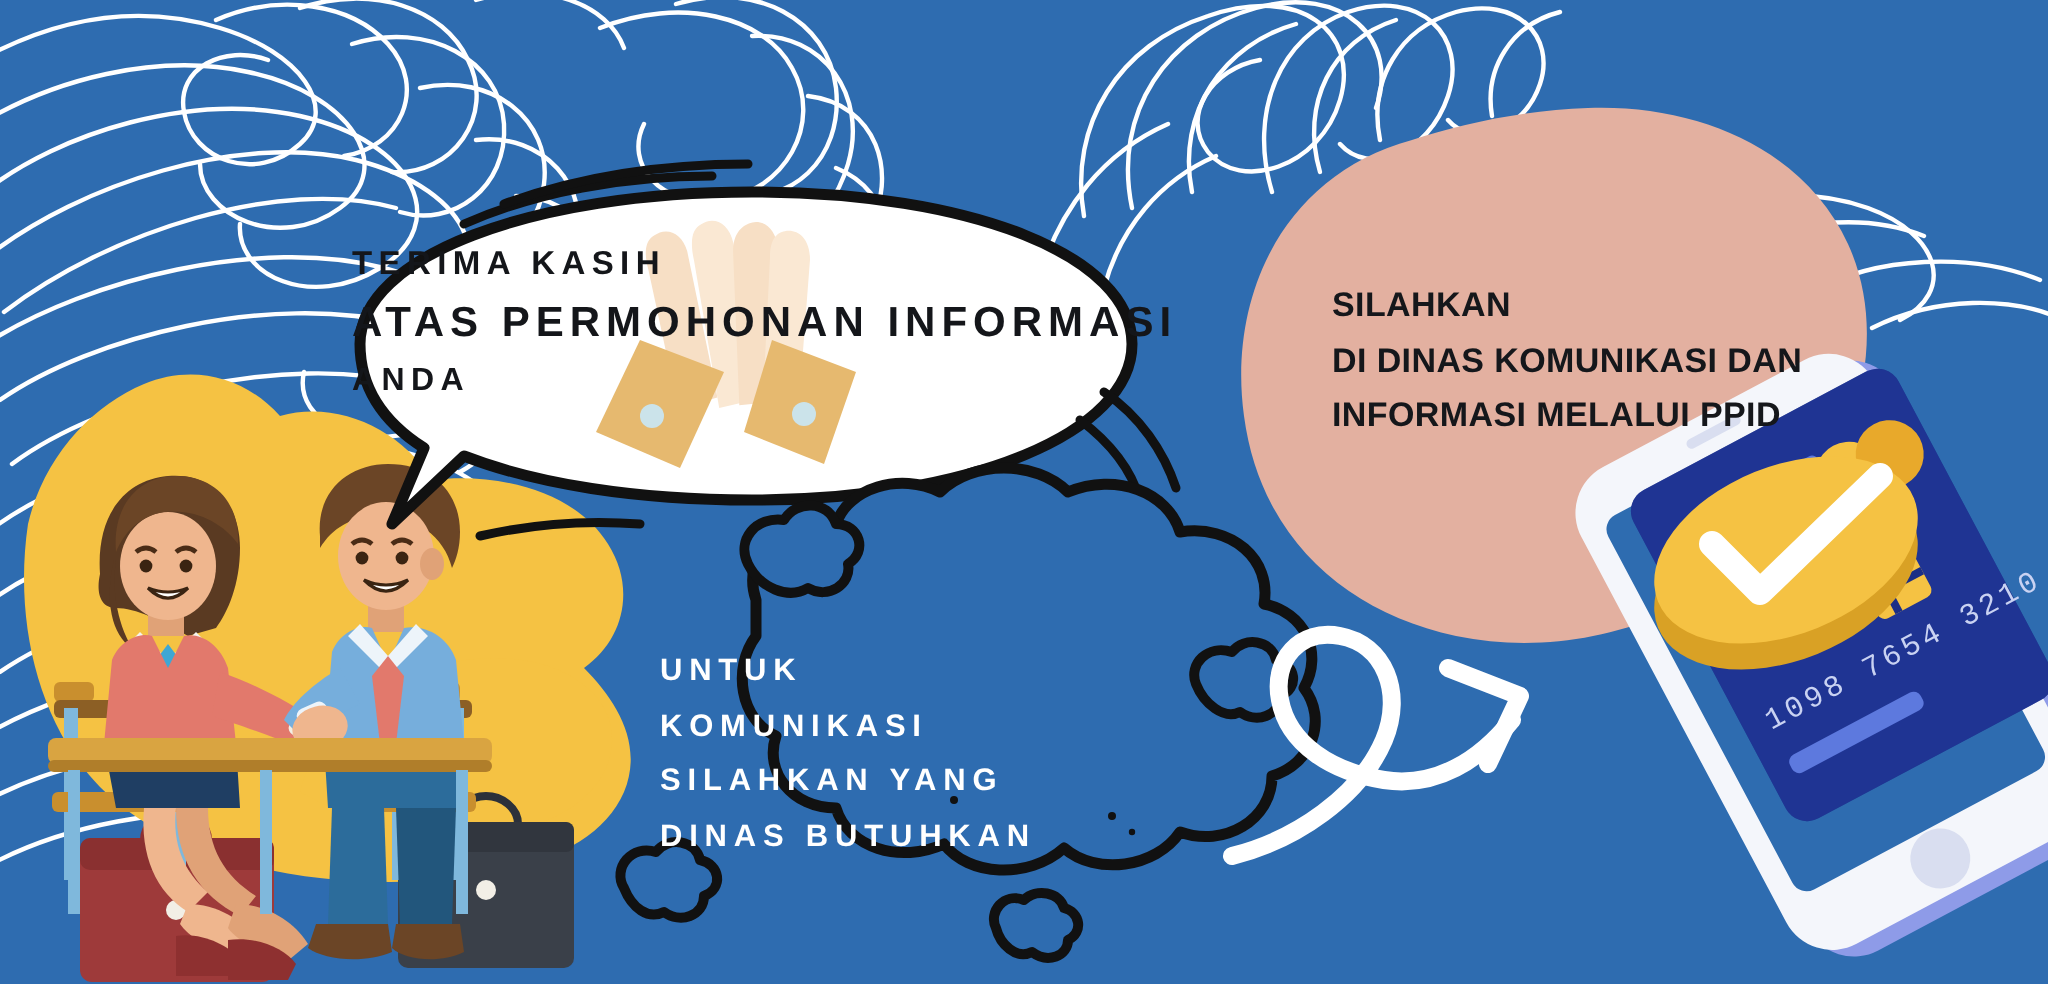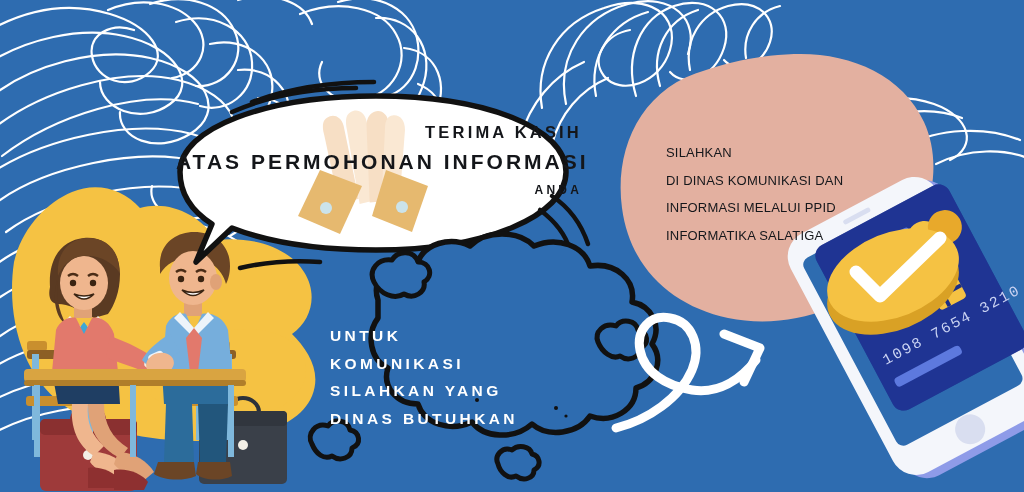--- a/index.html
+++ b/index.html
@@ -10,33 +10,33 @@
     position:relative;
   }
   #stage { position:absolute; inset:0; width:1024px; height:492px; overflow:hidden; }
   .layer { position:absolute; inset:0; width:1024px; height:492px; }
 
   
   .bubble-text {
     position:absolute;
     left:176px; top:118px;
     width:406px;
-    text-align:right;
+    text-align:left;
     color:#14161A;
     font-weight:bold;
     font-size:17px;
     letter-spacing:3.1px;
     line-height:29px;
     z-index:40;
     pointer-events:none;
   }
   .bubble-text .ln { display:block; white-space:nowrap; }
   .bubble-text .ln.l1 { font-size:16.5px; letter-spacing:3.2px; }
   .bubble-text .ln.l2 { font-size:21px; letter-spacing:3.0px; }
-  .bubble-text .ln.l3 { font-size:12px; letter-spacing:3.2px; }
+  .bubble-text .ln.l3 { font-size:16px; letter-spacing:3.2px; }
 
   
   .cloud-text {
     position:absolute;
     left:330px; top:322px;
     width:262px;
     text-align:left;
     color:#FFFFFF;
     font-weight:bold;
     font-size:15.5px;
@@ -46,22 +46,22 @@
     pointer-events:none;
   }
   .cloud-text .ln { display:block; white-space:nowrap; }
 
   
   .right-text {
     position:absolute;
     left:666px; top:139px;
     width:330px;
     color:#15171B;
-    font-weight:normal;
-    font-size:13px;
+    font-weight:bold;
+    font-size:17px;
     letter-spacing:0.2px;
     line-height:27.5px;
     z-index:40;
     text-transform:uppercase;
     pointer-events:none;
   }
   .right-text .ln { display:block; white-space:nowrap; }
 </style>
 </head>
 <body>
@@ -365,16 +365,15 @@
     <span class="ln">UNTUK</span>
     <span class="ln">KOMUNIKASI</span>
     <span class="ln">SILAHKAN YANG</span>
     <span class="ln">DINAS BUTUHKAN</span>
   </div>
 
   <div class="right-text">
     <span class="ln">SILAHKAN</span>
     <span class="ln">DI DINAS KOMUNIKASI DAN</span>
     <span class="ln">INFORMASI MELALUI PPID</span>
-    <span class="ln">INFORMATIKA SALATIGA</span>
   </div>
 
 </div>
 
 </body></html>

